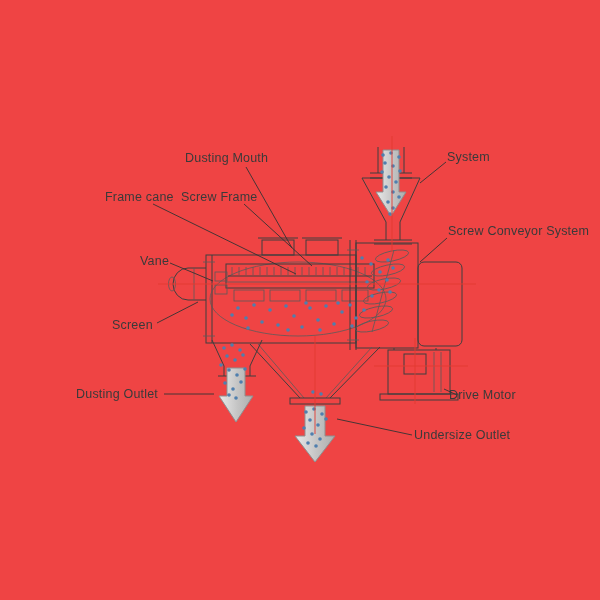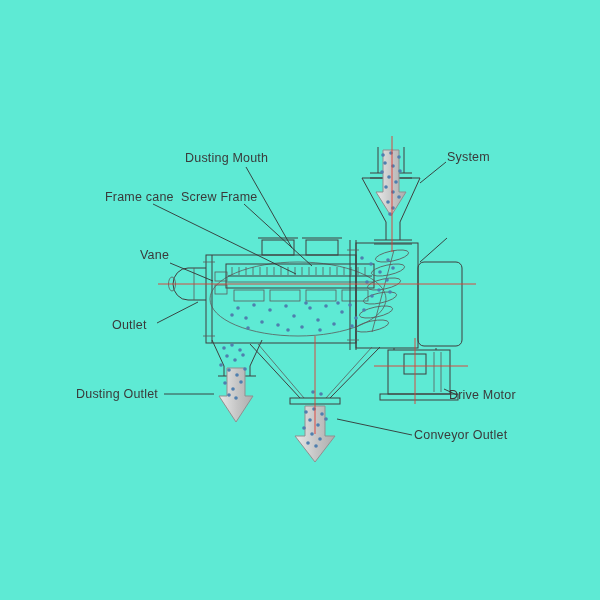--- a/index.html
+++ b/index.html
@@ -1,17 +1,17 @@
 <!DOCTYPE html>
 <html><head>
 <meta charset="utf-8">
 <style>
   html,body { margin:0; padding:0; background:#ffffff; }
   .canvas {
-    position:relative; width:600px; height:600px; background:#5eead4;
+    position:relative; width:600px; height:600px; background:#ef4444;
     font-family:"Liberation Sans", sans-serif; overflow:hidden;
   }
   .canvas svg { position:absolute; left:0; top:0; }
   .label {
     position:absolute; font-size:12.5px; color:#3a3a3a;
     white-space:nowrap; z-index:2; letter-spacing:0.2px;
   }
   .outline { stroke:#3f3f3f; stroke-width:1; fill:none; }
   .thin    { stroke:#5a5a5a; stroke-width:0.8; fill:none; }
   .red     { stroke:#e23b32; stroke-width:0.9; fill:none; }
@@ -241,19 +241,20 @@
       <line class="leader" x1="164" y1="394" x2="214" y2="394"></line>
       <line class="leader" x1="457" y1="395" x2="444" y2="389"></line>
       <line class="leader" x1="412" y1="435" x2="337" y2="419"></line>
     </g>
   </svg>
 
   <div class="label" style="left:185px; top:151px">Dusting Mouth</div>
   <div class="label" style="left:105px; top:190px">Frame cane</div>
   <div class="label" style="left:181px; top:190px">Screw Frame</div>
   <div class="label" style="left:447px; top:150px">System</div>
-  <div class="label" style="left:140px; top:248px">Vane</div>
-  <div class="label" style="left:112px; top:318px">Outlet</div>
+  <div class="label" style="left:448px; top:224px">Screw Conveyor System</div>
+  <div class="label" style="left:140px; top:254px">Vane</div>
+  <div class="label" style="left:112px; top:318px">Screen</div>
   <div class="label" style="left:76px;  top:387px">Dusting Outlet</div>
   <div class="label" style="left:449px; top:388px">Drive Motor</div>
-  <div class="label" style="left:414px; top:428px">Conveyor Outlet</div>
+  <div class="label" style="left:414px; top:428px">Undersize Outlet</div>
 
 </div>
 
 </body></html>

